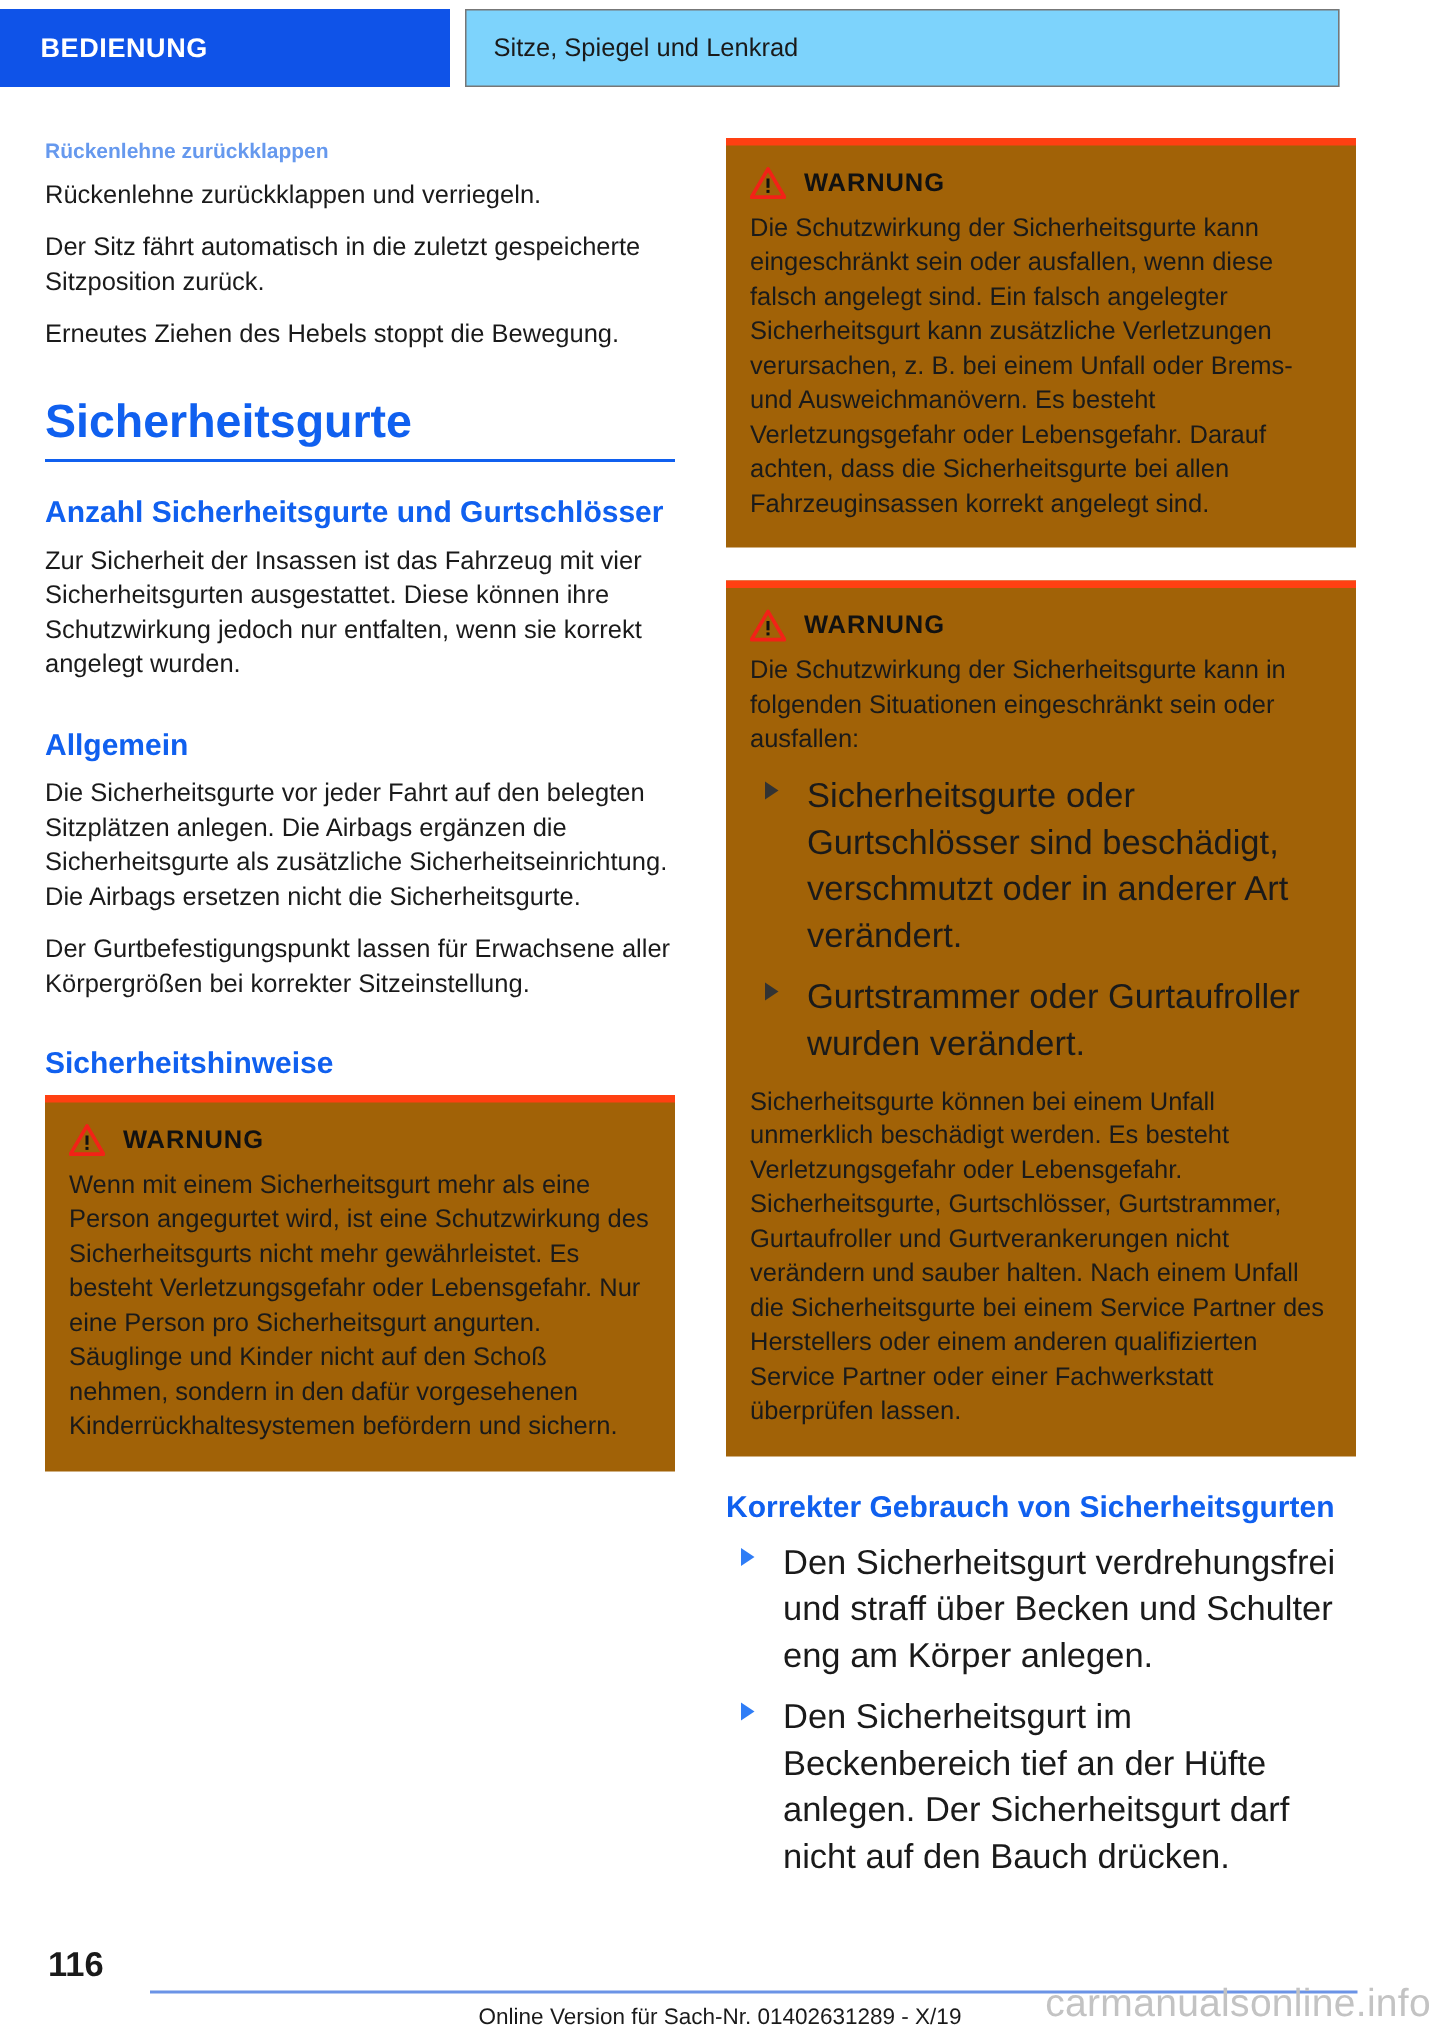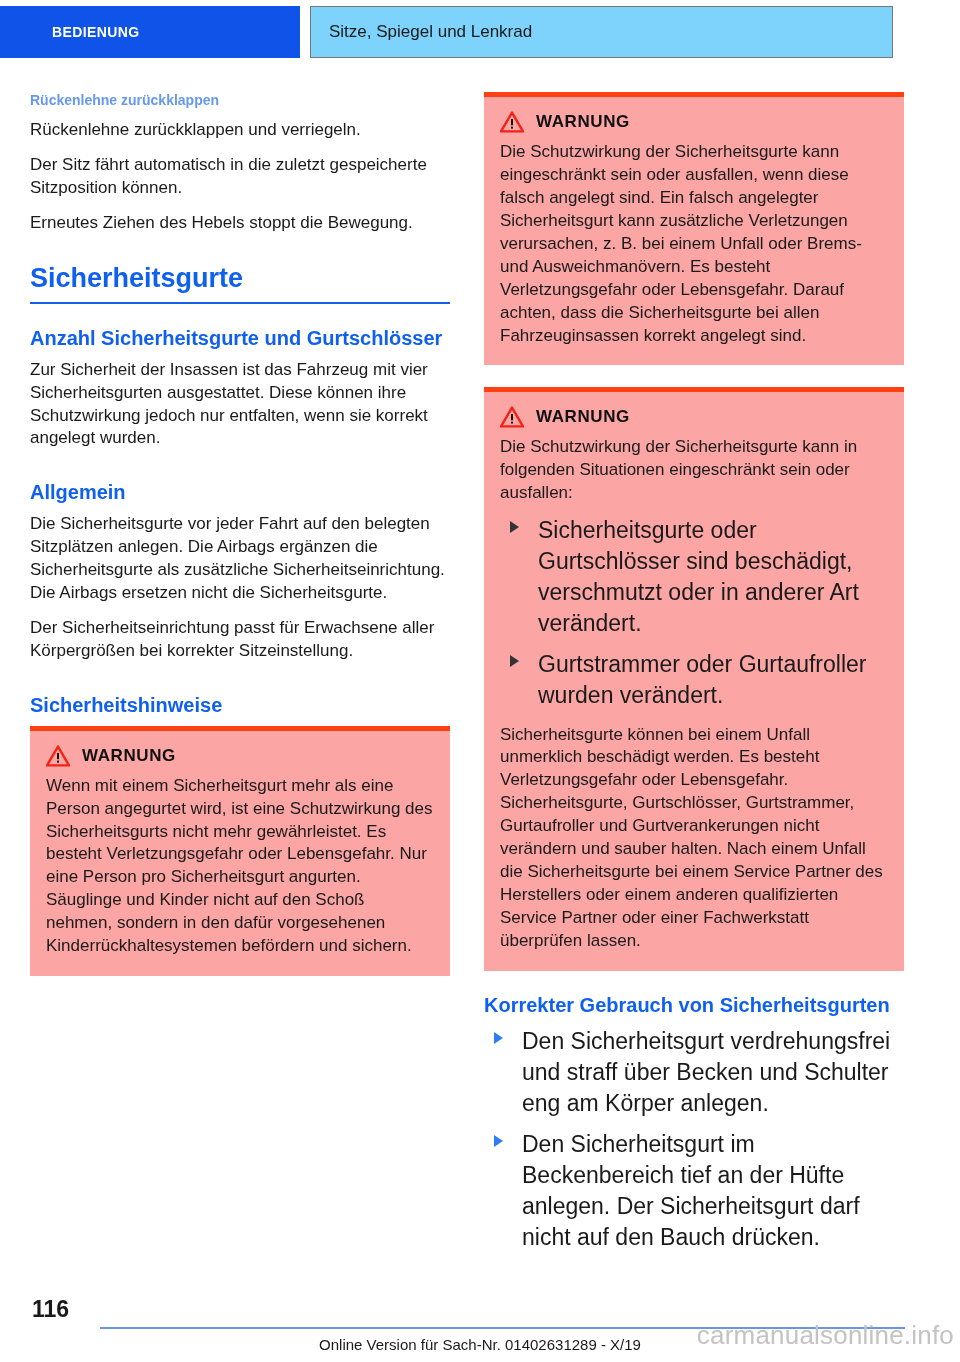--- a/index.html
+++ b/index.html
@@ -29,24 +29,24 @@
     left: 0;
     top: 0;
     width: 300px;
     height: 52px;
     background: #0f53e8;
     display: flex;
     align-items: center;
   }
   .header-tag-label {
     color: #ffffff;
-    font-size: 14px;
+    font-size: 18px;
     font-weight: bold;
     letter-spacing: 0.4px;
-    margin-left: 52px;
+    margin-left: 27px;
   }
   .header-chapter {
     position: absolute;
     left: 310px;
     top: 0;
     width: 583px;
     height: 52px;
     border: 1.5px solid #777777;
     box-sizing: border-box;
     background: #7dd3fc;
@@ -77,21 +77,21 @@
   
   h3.sub-light {
     margin: 0 0 10px 0;
     font-size: 14px;
     font-weight: bold;
     color: #6699ee;
     line-height: 1.22;
   }
   h2.section-title {
     margin: 28px 0 0 0;
-    font-size: 27px;
+    font-size: 31px;
     font-weight: bold;
     color: #1060ef;
     line-height: 1.15;
     padding-bottom: 8px;
   }
   .section-rule {
     height: 2px;
     background: #1060ef;
     width: 420px;
     margin-bottom: 22px;
@@ -109,21 +109,21 @@
   p.body {
     margin: 0 0 12px 0;
     font-size: 17px;
     line-height: 1.35;
     color: #1a1a1a;
   }
   p.body.tight { margin-bottom: 10px; }
 
   
   .warning-box {
-    background: #fca5a5;
+    background: #a16207;
     border-top: 5px solid #ff4012;
     padding: 14px 16px 18px 16px;
     box-sizing: border-box;
     margin-bottom: 22px;
   }
   .warning-head {
     display: flex;
     align-items: center;
     margin-bottom: 8px;
   }
@@ -218,32 +218,32 @@
   </div>
 </div>
 
 <div class="page-body">
 
   <div class="col col-left">
 
     <h3 class="sub-light">Rückenlehne zurückklappen</h3>
 
     <p class="body">Rückenlehne zurückklappen und verriegeln.</p>
-    <p class="body">Der Sitz fährt automatisch in die zuletzt gespeicherte Sitzposition können.</p>
+    <p class="body">Der Sitz fährt automatisch in die zuletzt gespeicherte Sitzposition zurück.</p>
     <p class="body">Erneutes Ziehen des Hebels stoppt die Bewegung.</p>
 
     <h2 class="section-title">Sicherheitsgurte</h2>
     <div class="section-rule"></div>
 
     <h3 class="sub-blue">Anzahl Sicherheitsgurte und Gurtschlösser</h3>
     <p class="body">Zur Sicherheit der Insassen ist das Fahrzeug mit vier Sicherheitsgurten ausgestattet. Diese können ihre Schutzwirkung jedoch nur entfalten, wenn sie korrekt angelegt wurden.</p>
 
     <h3 class="sub-blue spaced">Allgemein</h3>
     <p class="body">Die Sicherheitsgurte vor jeder Fahrt auf den belegten Sitzplätzen anlegen. Die Airbags ergänzen die Sicherheitsgurte als zusätzliche Sicherheitseinrichtung. Die Airbags ersetzen nicht die Sicherheitsgurte.</p>
-    <p class="body">Der Sicherheitseinrichtung passt für Erwachsene aller Körpergrößen bei korrekter Sitzeinstellung.</p>
+    <p class="body">Der Gurtbefestigungspunkt lassen für Erwachsene aller Körpergrößen bei korrekter Sitzeinstellung.</p>
 
     <h3 class="sub-blue spaced">Sicherheitshinweise</h3>
 
     <div class="warning-box">
       <div class="warning-head">
         <svg class="warn-icon" viewBox="0 0 24 22">
           <path d="M12 1.6 L23 20.4 L1 20.4 Z" fill="none" stroke="#f22217" stroke-width="2.4" stroke-linejoin="round"></path>
           <rect x="11" y="8" width="2" height="6.2" fill="#111111"></rect>
           <rect x="11" y="15.6" width="2" height="2" fill="#111111"></rect>
         </svg>

